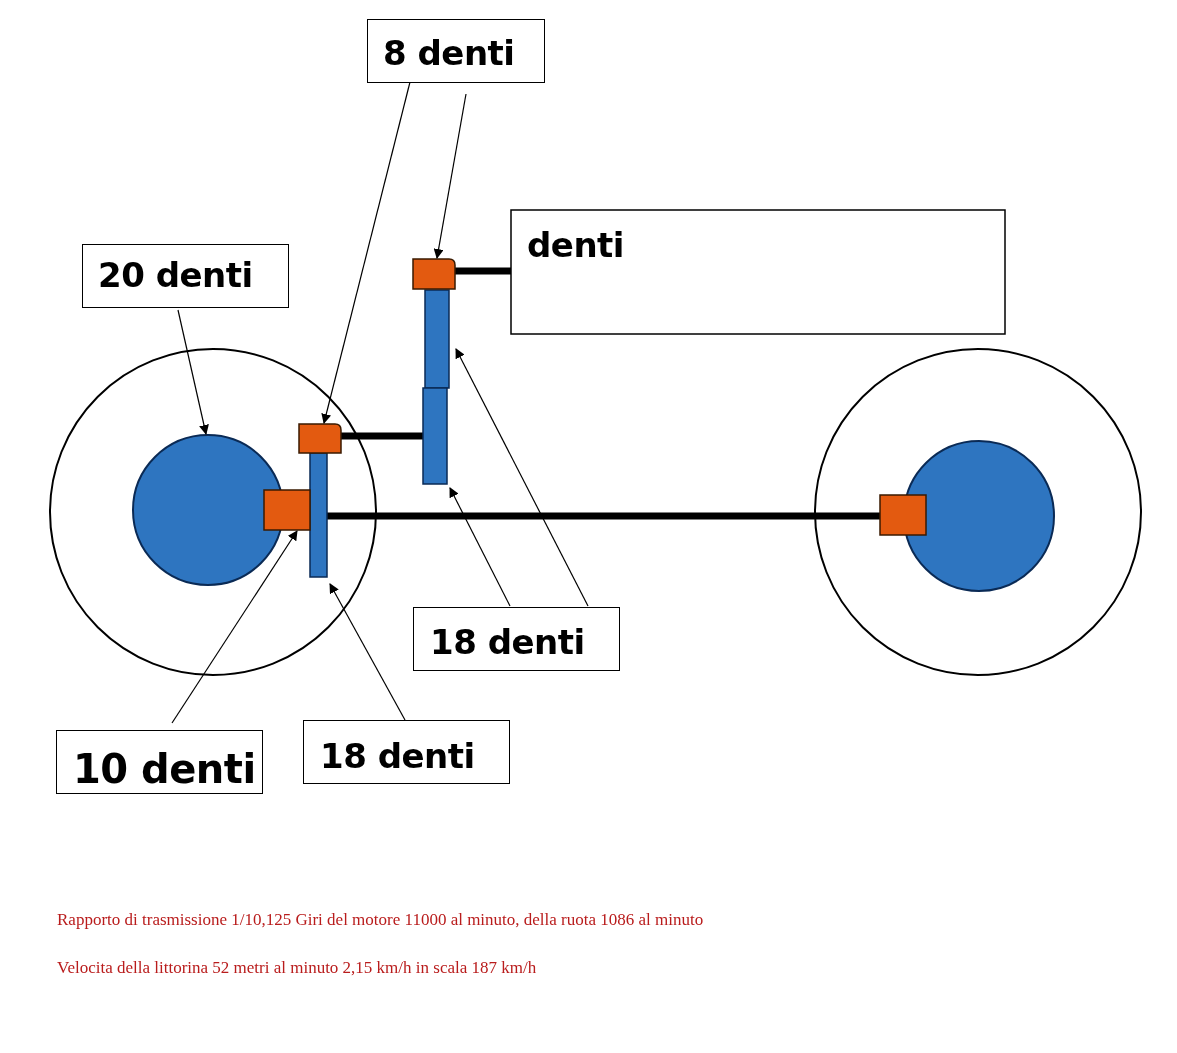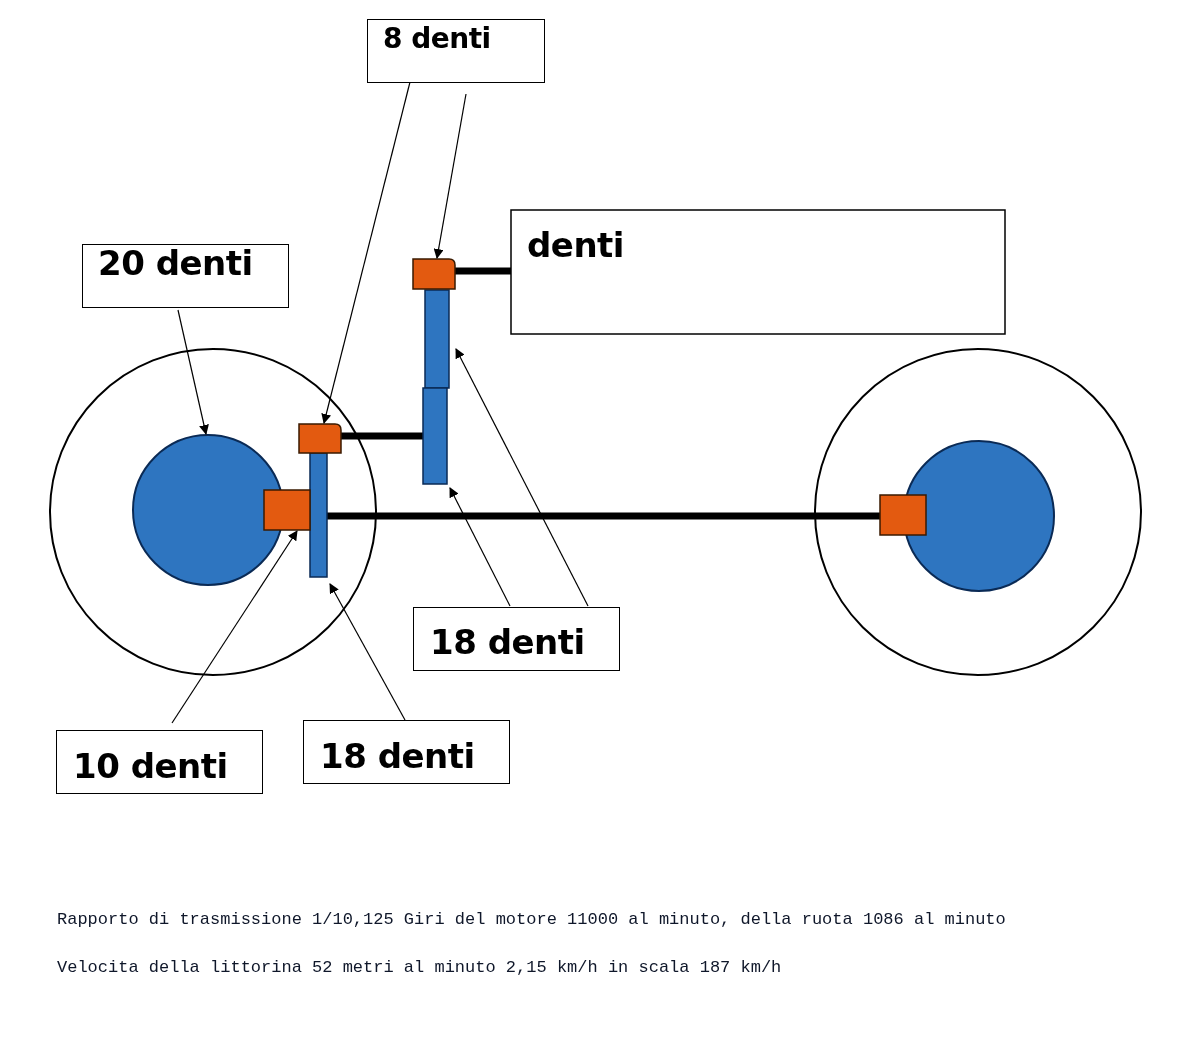--- a/index.html
+++ b/index.html
@@ -1,20 +1,20 @@
 <!DOCTYPE html>
 <html><head>
 <meta charset="utf-8">
 <style>
   html, body { margin:0; padding:0; background:#ffffff; }
   body { width:1177px; height:1053px; position:relative; overflow:hidden; font-family:"Liberation Sans", sans-serif; }
   svg.diagram { position:absolute; left:0; top:0; }
   .label-box { position:absolute; border:1.5px solid #000; background:#fff; box-sizing:border-box; }
   .label-text { position:absolute; font-family:"DejaVu Sans", sans-serif; font-weight:bold; color:#000; white-space:nowrap; letter-spacing:-0.5px; }
-  .note { position:absolute; font-family:Liberation Mono, monospace; font-size:17px; color:#0f172a; white-space:nowrap; }
+  .note { position:absolute; font-family:Liberation Serif, serif; font-size:17px; color:#b91c1c; white-space:nowrap; }
 </style>
 </head>
 <body>
 
 <svg class="diagram" width="1177" height="1053">
   <defs>
     <marker id="arrow" markerWidth="10" markerHeight="10" refX="9" refY="5" orient="auto" markerUnits="userSpaceOnUse">
       <path d="M0,0 L10,5 L0,10 Z" fill="#000"></path>
     </marker>
   </defs>
@@ -46,30 +46,30 @@
   <line x1="466" y1="94" x2="437" y2="258" stroke="#000" stroke-width="1.2" marker-end="url(#arrow)"></line>
   <line x1="410" y1="82" x2="324" y2="423" stroke="#000" stroke-width="1.2" marker-end="url(#arrow)"></line>
   <line x1="178" y1="310" x2="206" y2="434" stroke="#000" stroke-width="1.2" marker-end="url(#arrow)"></line>
   <line x1="588" y1="606" x2="456" y2="349" stroke="#000" stroke-width="1.2" marker-end="url(#arrow)"></line>
   <line x1="510" y1="606" x2="450" y2="488" stroke="#000" stroke-width="1.2" marker-end="url(#arrow)"></line>
   <line x1="172" y1="723" x2="297" y2="531" stroke="#000" stroke-width="1.2" marker-end="url(#arrow)"></line>
   <line x1="405" y1="720" x2="330" y2="584" stroke="#000" stroke-width="1.2" marker-end="url(#arrow)"></line>
 </svg>
 
 <div class="label-box" style="left:367px;top:19px;width:178px;height:64px;"></div>
-<div class="label-text" style="left:383px;top:22px;font-size:28px;">8 denti</div>
+<div class="label-text" style="left:383px;top:33px;font-size:34px;">8 denti</div>
 
 <div class="label-text" style="left:527px;top:225px;font-size:34px;">denti</div>
 
 <div class="label-box" style="left:82px;top:244px;width:207px;height:64px;"></div>
-<div class="label-text" style="left:98px;top:243px;font-size:34px;">20 denti</div>
+<div class="label-text" style="left:98px;top:255px;font-size:34px;">20 denti</div>
 
 <div class="label-box" style="left:413px;top:607px;width:207px;height:64px;"></div>
 <div class="label-text" style="left:430px;top:622px;font-size:34px;">18 denti</div>
 
 <div class="label-box" style="left:56px;top:730px;width:207px;height:64px;"></div>
-<div class="label-text" style="left:73px;top:746px;font-size:34px;">10 denti</div>
+<div class="label-text" style="left:73px;top:746px;font-size:40px;">10 denti</div>
 
 <div class="label-box" style="left:303px;top:720px;width:207px;height:64px;"></div>
 <div class="label-text" style="left:320px;top:736px;font-size:34px;">18 denti</div>
 
 <div class="note" style="left:57px;top:910px;">Rapporto di trasmissione 1/10,125   Giri del motore 11000 al minuto, della ruota 1086 al minuto</div>
 <div class="note" style="left:57px;top:958px;">Velocita della littorina 52 metri al minuto 2,15 km/h  in scala 187 km/h</div>
 
 </body></html>

